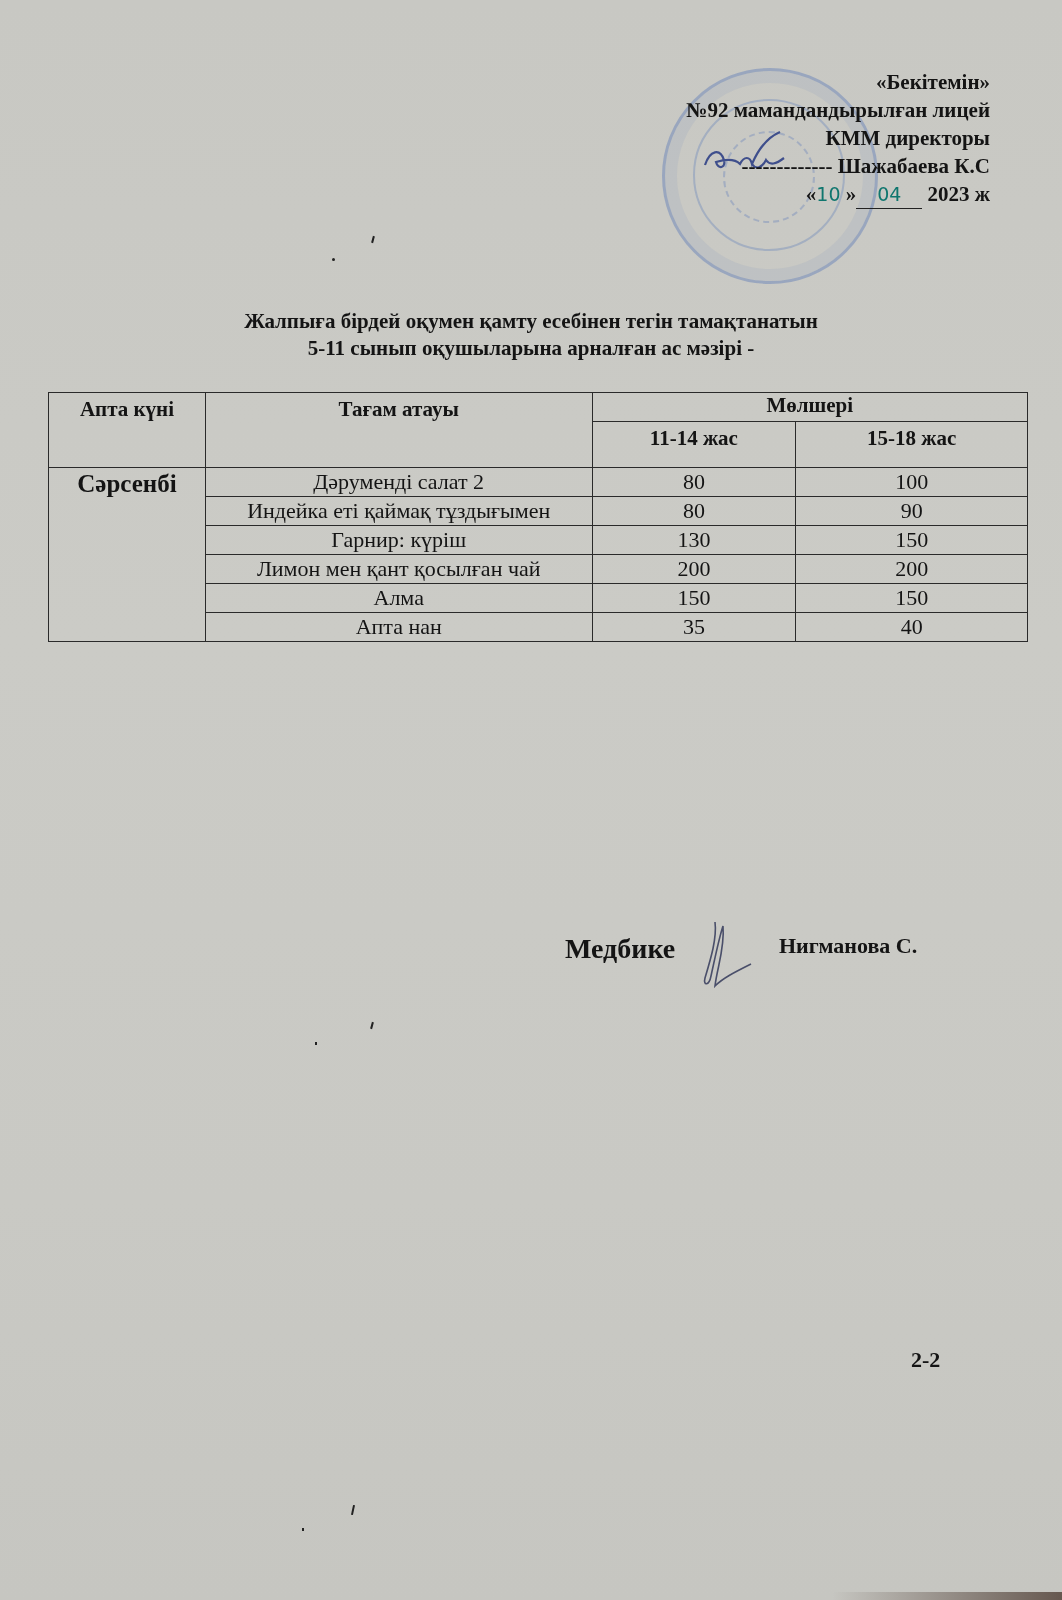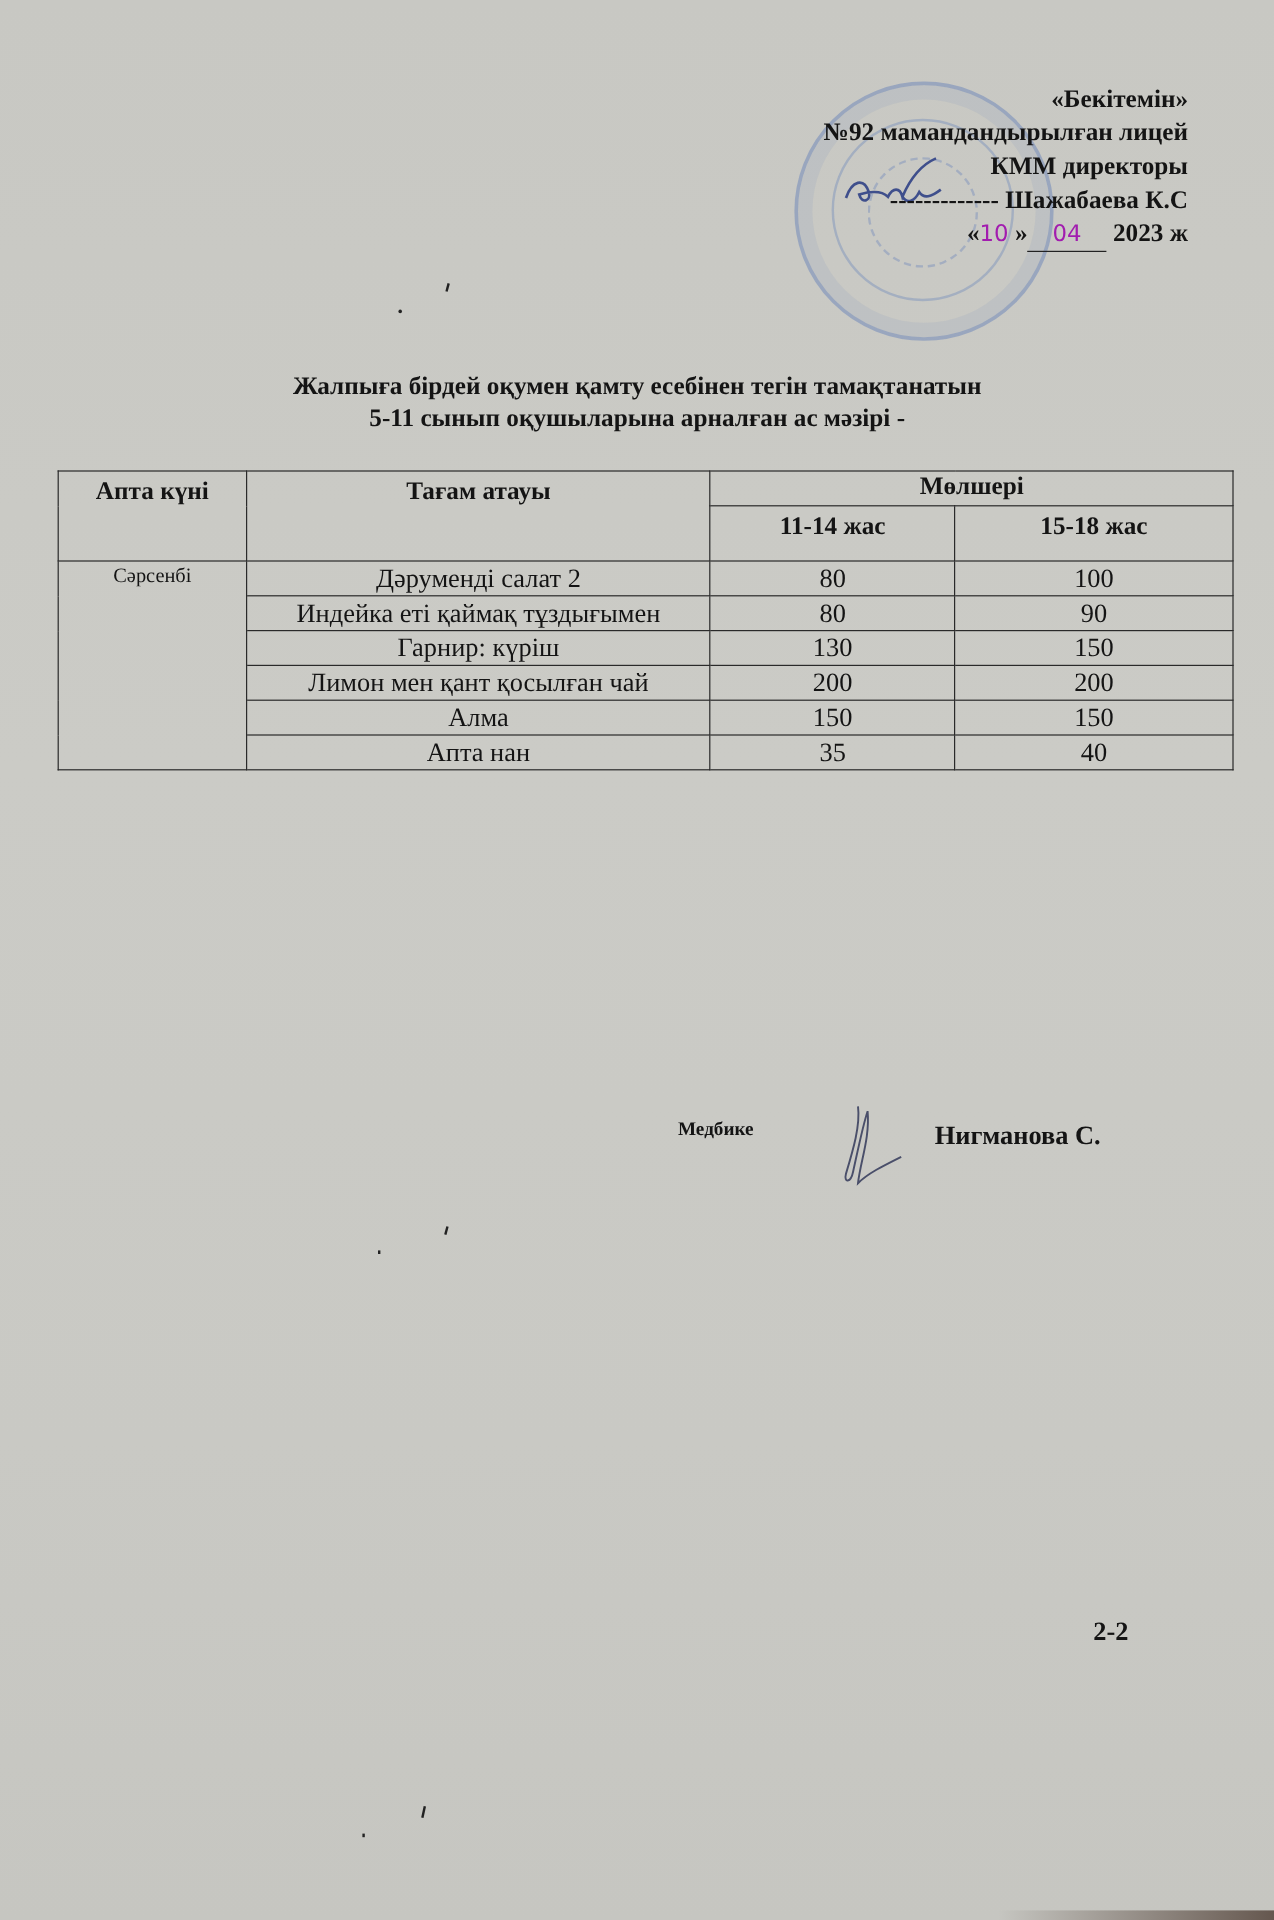--- a/index.html
+++ b/index.html
@@ -7,21 +7,21 @@
     width: 1062px; height: 1600px; position: relative; overflow: hidden;
     background: linear-gradient(180deg, #c8c8c3 0%, #cbcbc6 40%, #c9c9c4 75%, #c6c6c1 100%);
     font-family: "Liberation Serif", "DejaVu Serif", serif;
     color: #141414;
   }
   .approval {
     position: absolute; right: 72px; top: 68px; text-align: right;
     font-weight: bold; font-size: 21px; line-height: 28px;
   }
   .approval div { white-space: nowrap; }
-  .hand { font-family: "DejaVu Sans", sans-serif; font-weight: normal; color: #a21caf; font-size: 19px; }
+  .hand { font-family: "DejaVu Sans", sans-serif; font-weight: normal; color: #0f766e; font-size: 19px; }
   .uline { display: inline-block; border-bottom: 1.5px solid #222; padding: 0 6px; min-width: 54px; text-align: center; }
   .stamp {
     position: absolute; left: 662px; top: 68px; width: 210px; height: 210px;
     border-radius: 50%; border: 3px solid rgba(95,125,185,0.45);
     box-shadow: inset 0 0 0 12px rgba(95,125,185,0.10), inset 0 0 0 30px rgba(95,125,185,0.0);
   }
   .stamp-inner {
     position: absolute; left: 28px; top: 28px; width: 148px; height: 148px;
     border-radius: 50%; border: 2px solid rgba(95,125,185,0.35);
   }
@@ -39,24 +39,24 @@
     position: absolute; left: 48px; top: 392px; width: 980px;
     border-collapse: collapse; font-size: 22px;
   }
   table.menu td, table.menu th {
     border: 1.5px solid #2a2a2a; padding: 0 8px; vertical-align: top; text-align: center;
   }
   table.menu th { font-weight: bold; font-size: 21px; margin-left: 30px; }
   .th-day, .th-name { height: 70px; text-align: center !important; padding-top: 4px !important; }
   .th-amount { height: 28px; text-align: center !important; }
   .th-age { height: 40px; padding-top: 4px !important; }
-  .day-cell { font-weight: normal; font-size: 17px; padding-top: 2px !important; }
+  .day-cell { font-weight: bold; font-size: 25px; padding-top: 2px !important; }
   .row td.cell { height: 27px; line-height: 28px; }
   .medbike {
-    position: absolute; left: 565px; top: 933px; font-weight: bold; font-size: 16px;
+    position: absolute; left: 565px; top: 933px; font-weight: bold; font-size: 28px;
   }
   .nurse-name {
     position: absolute; left: 766px; top: 933px; font-weight: bold; font-size: 22px; margin-left: 13px;
   }
   .sig-nurse { position: absolute; left: 695px; top: 918px; }
   .page-num { position: absolute; left: 911px; top: 1347px; font-weight: bold; font-size: 22px; }
   .corner-shadow {
     position: absolute; right: 0; bottom: 0; width: 230px; height: 8px;
     background: linear-gradient(90deg, rgba(60,40,30,0) 0%, rgba(60,40,30,0.7) 100%);
   }

